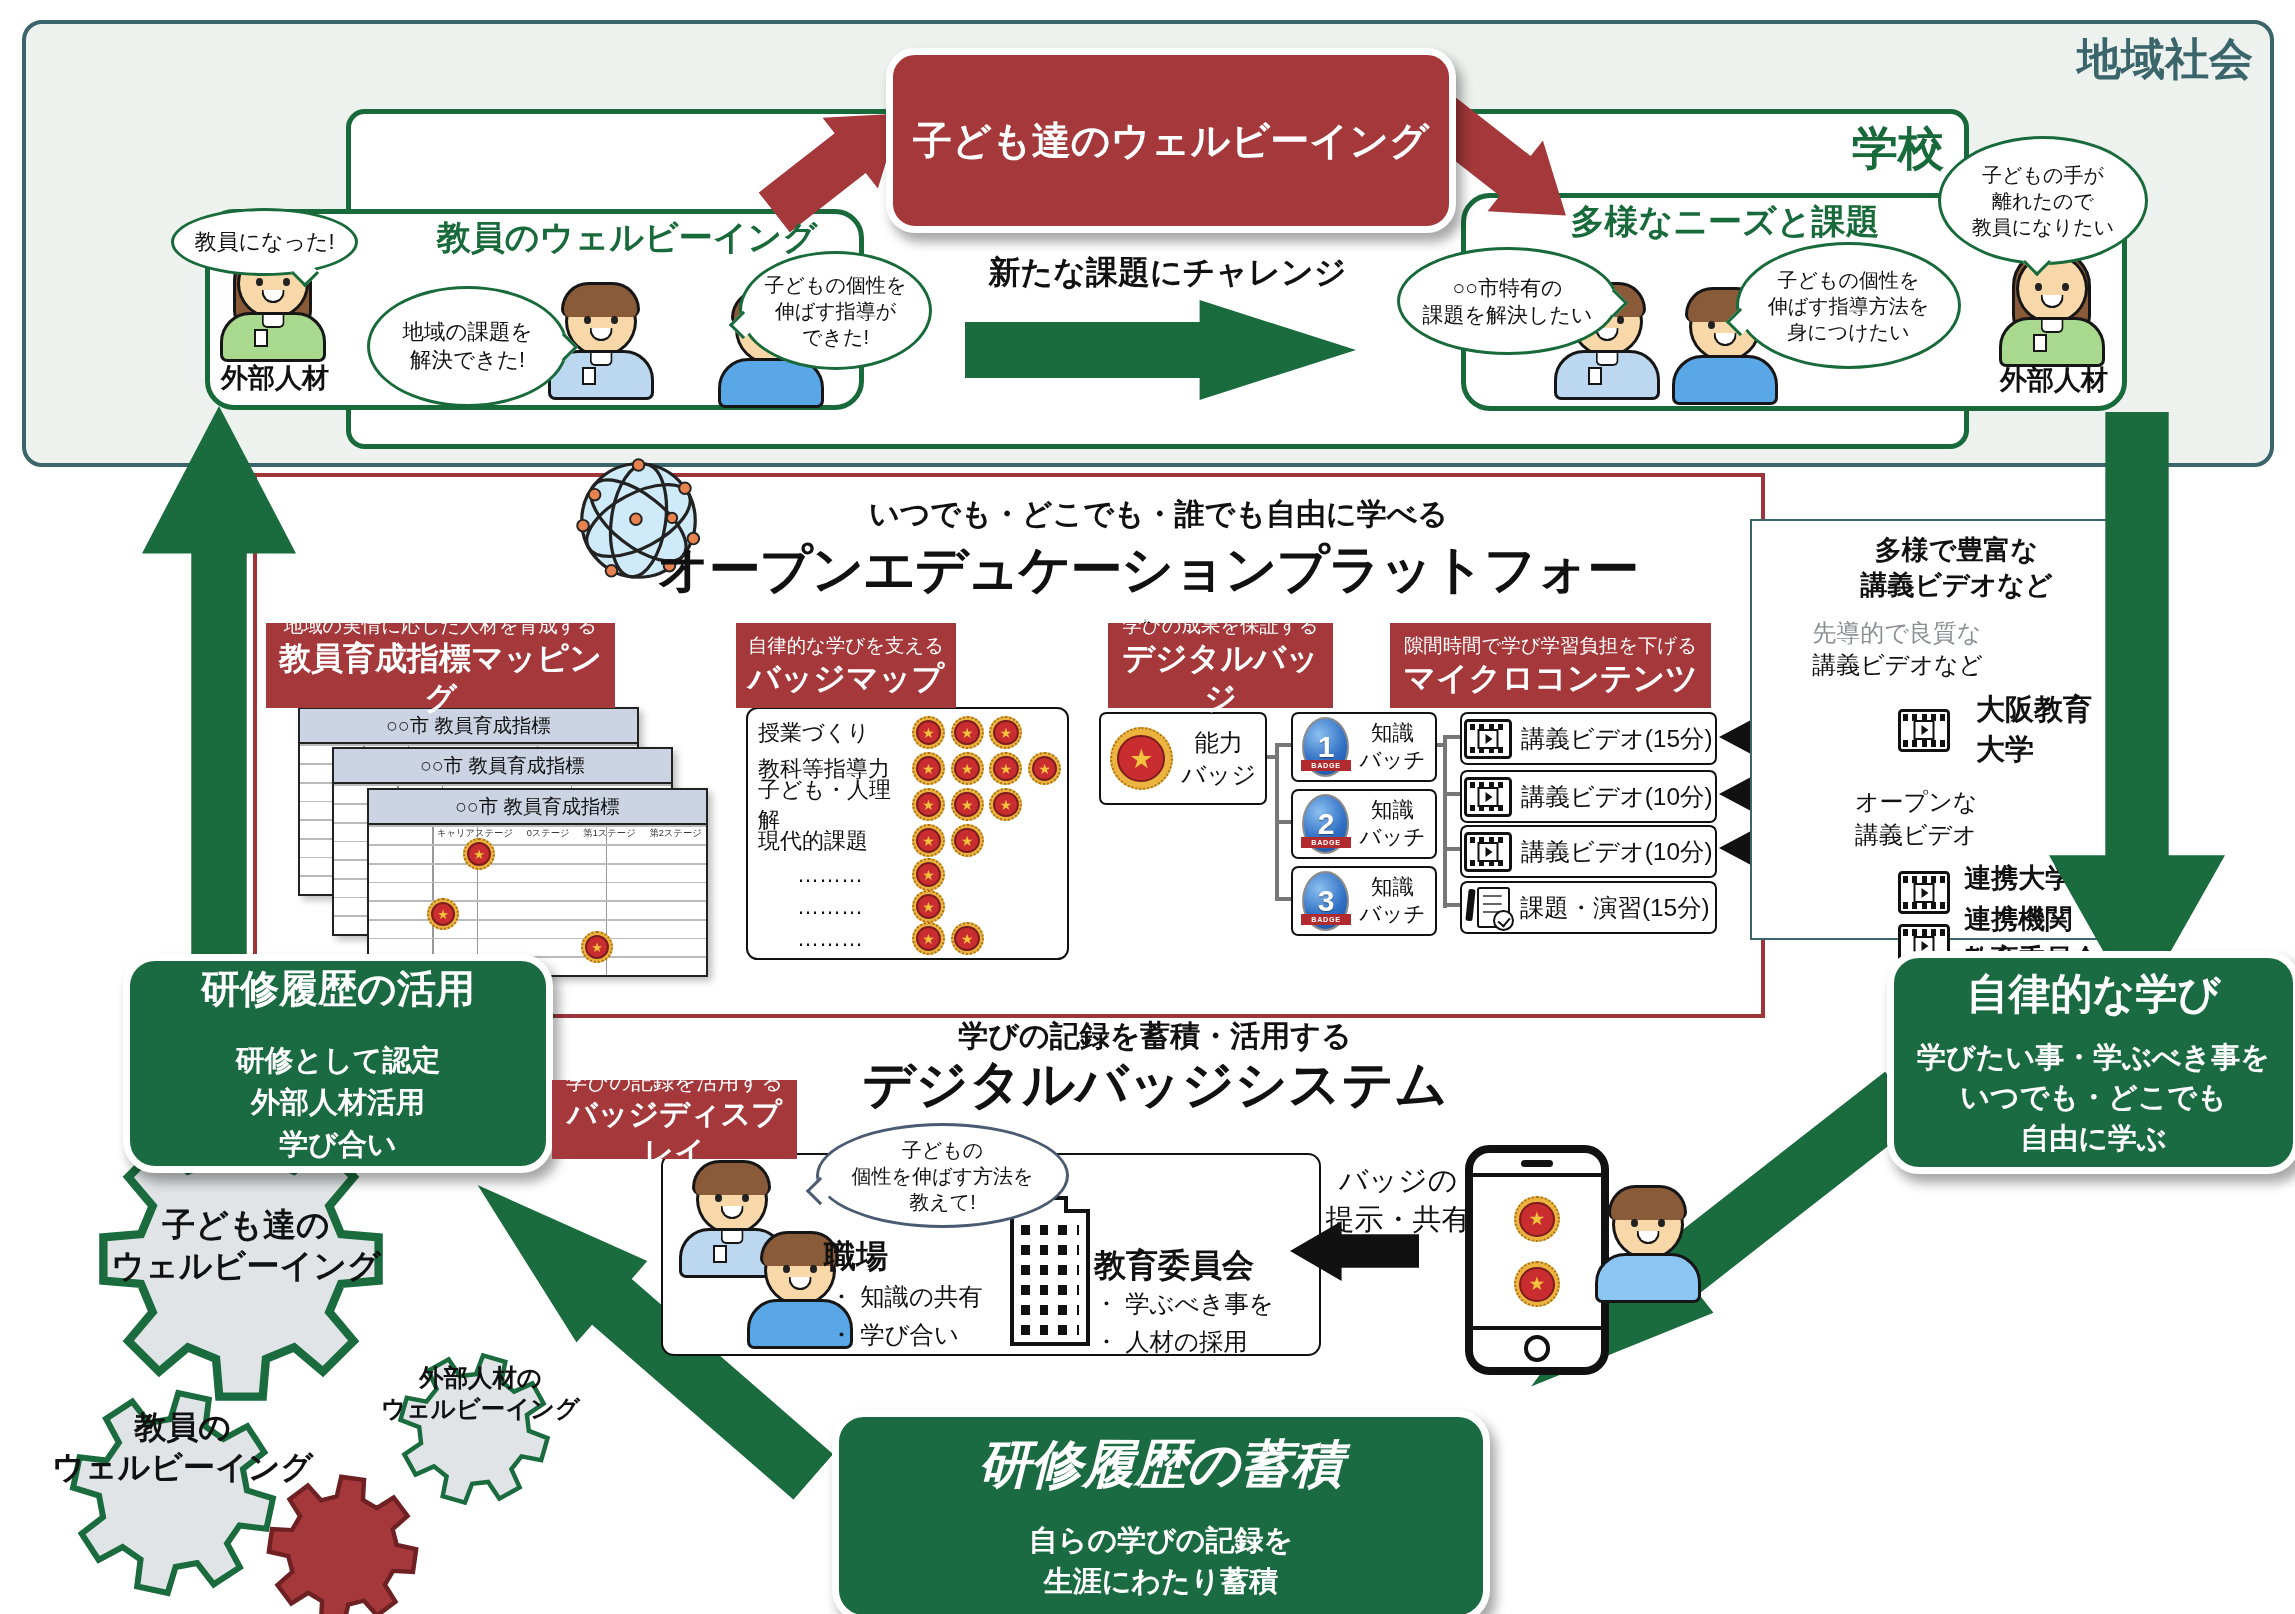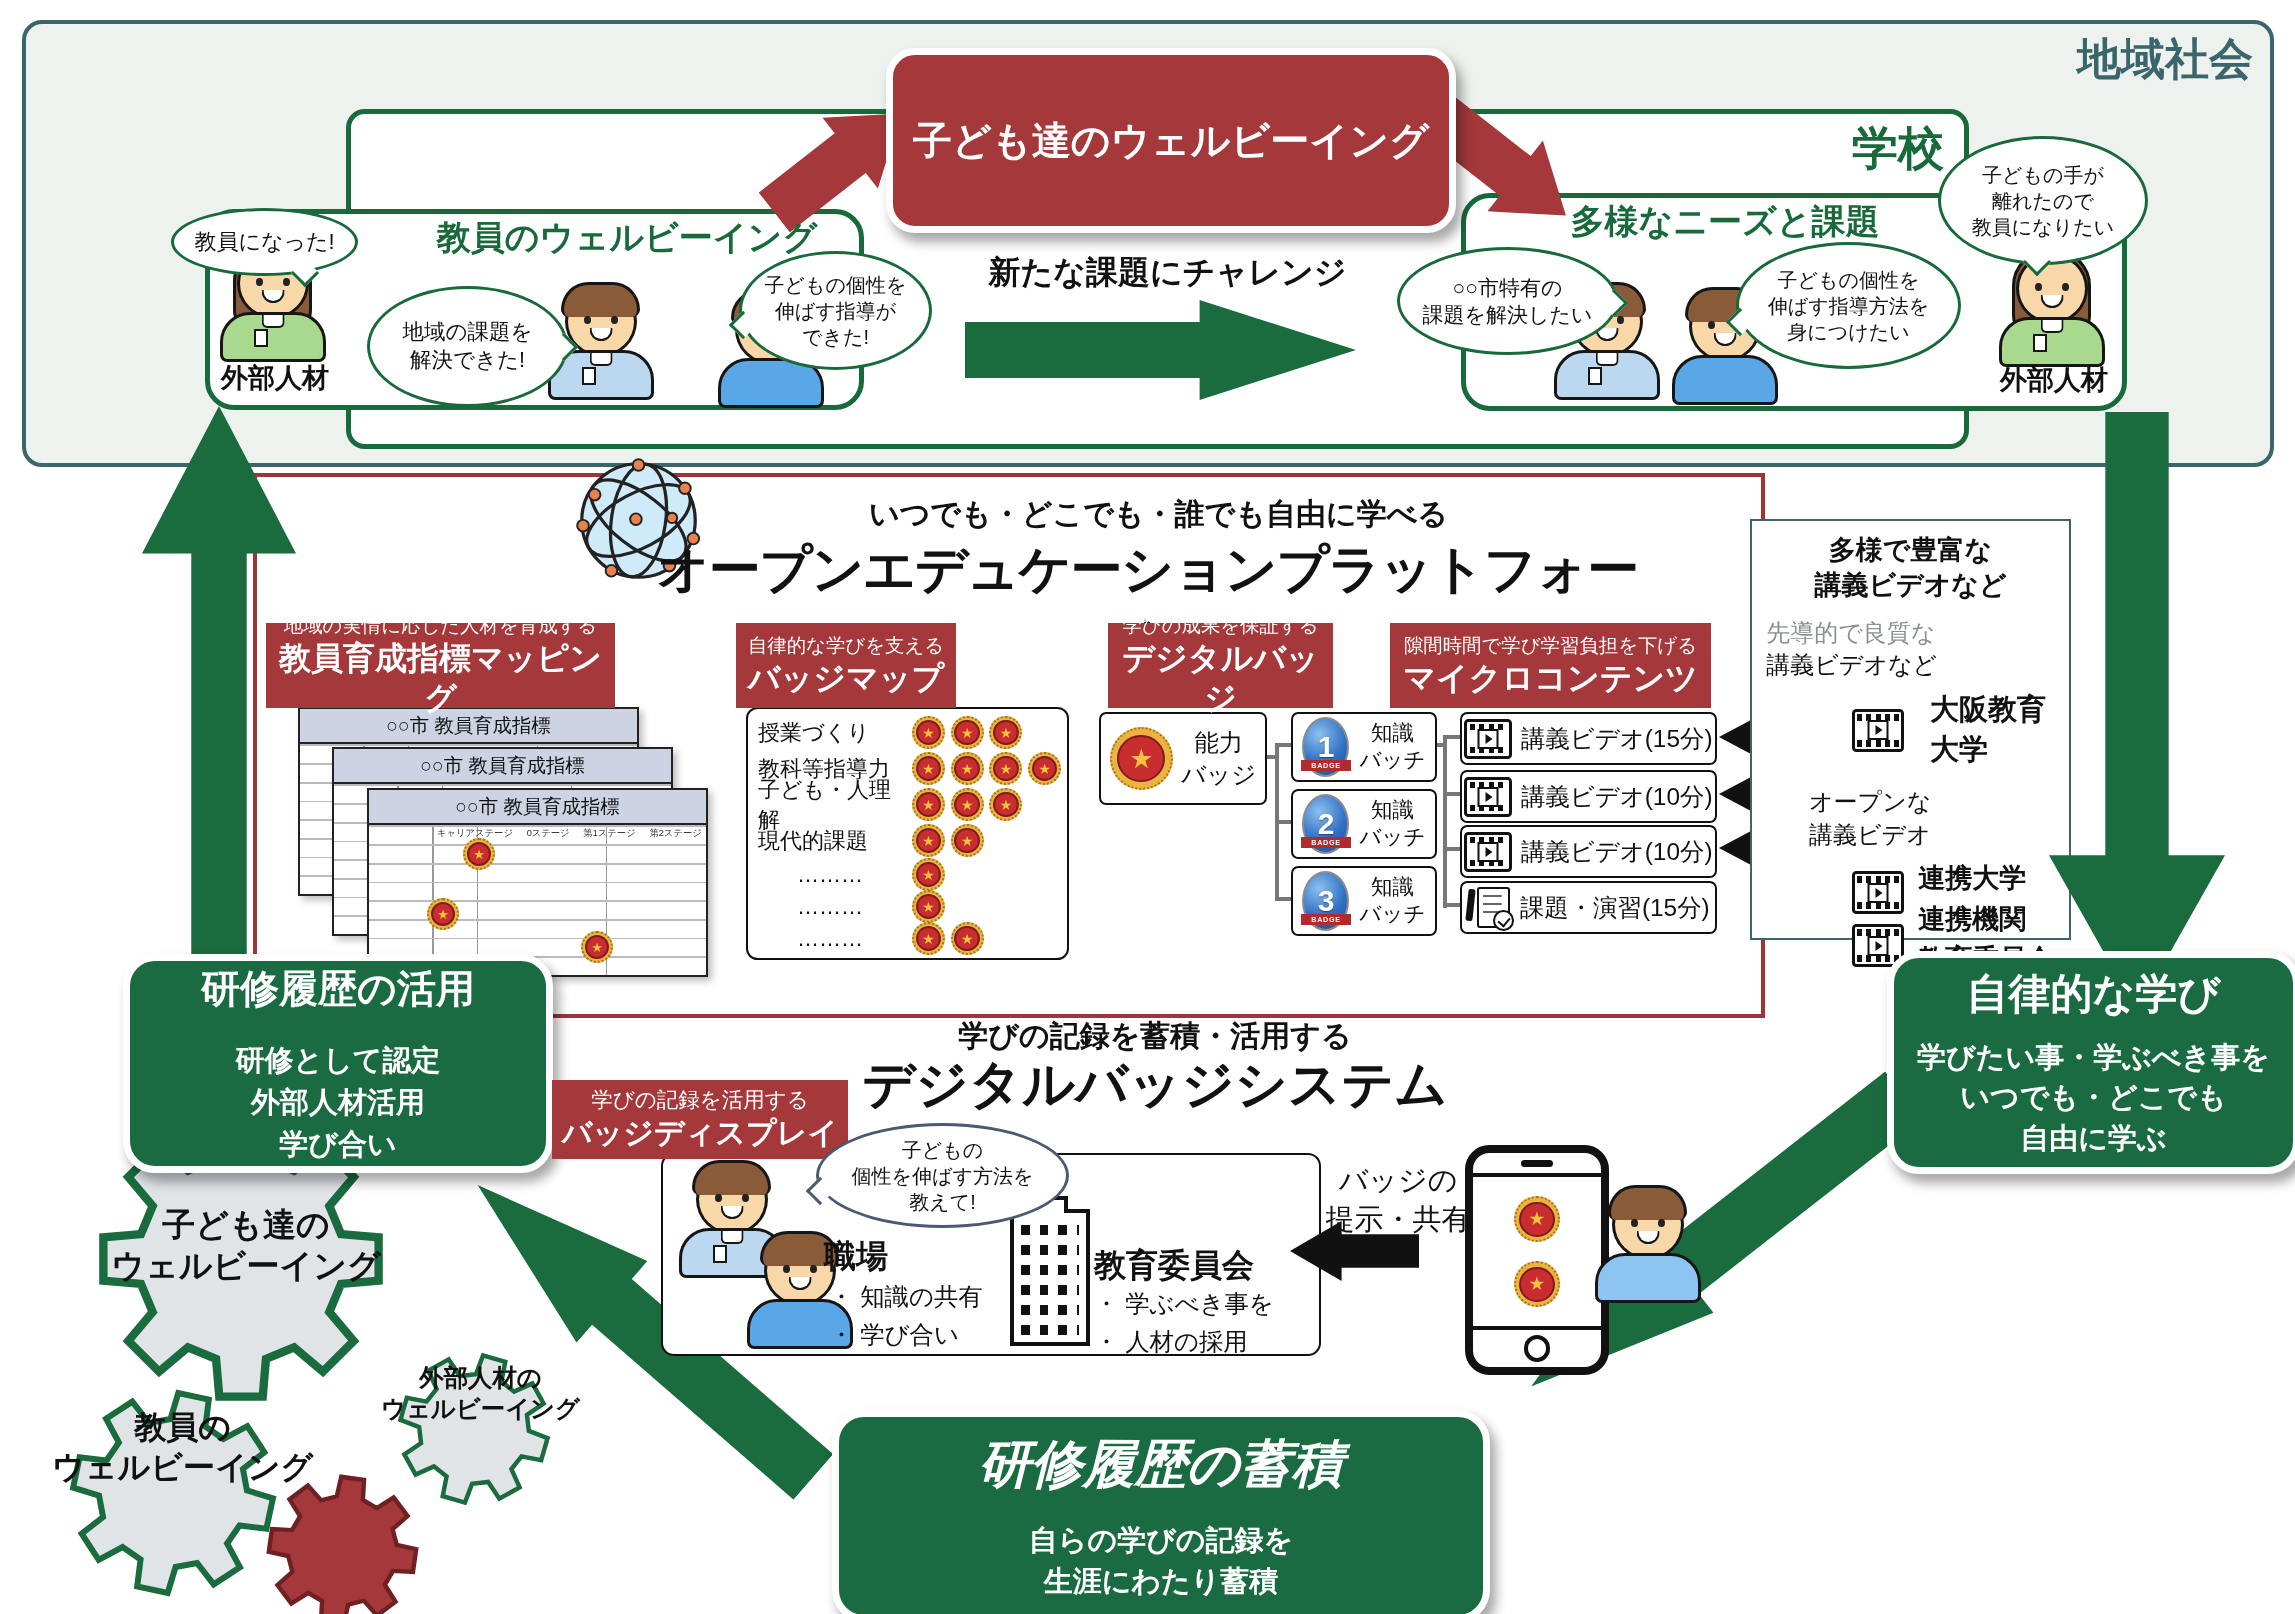--- a/index.html
+++ b/index.html
@@ -104,21 +104,21 @@
   .bm-row{display:flex;align-items:center;padding:0 10px;height:36px;}
   .bm-row.short{height:32px;}
   .bm-label{width:154px;font-size:22px;flex:none;}
   .bm-row.indent .bm-label{padding-left:39px;width:115px;}
   .bm-badges{display:flex;gap:5.7px;align-items:center;}
 
   
   .conn{position:absolute;background:#777;z-index:1;}
 
   
-  .vpanel{position:absolute;background:#fff;border:2.9px solid #3a656a;z-index:2;}
+  .vpanel{position:absolute;background:#fff;border:2.9px solid #3a656a;z-index:2;padding-left:46px;}
   .vp-title{font-size:27px;font-weight:bold;text-align:center;margin-top:11.5px;line-height:1.3;}
   .vp-lead{font-size:24px;margin:14.3px 0 0 14.3px;line-height:1.35;}
   .vp-row1{display:flex;align-items:center;gap:26px;margin:8.6px 0 0 100px;}
   .vp-univ{font-size:29px;font-weight:bold;}
   .vp-lead2{font-size:24px;margin:16px 0 0 57px;line-height:1.35;}
   .vp-row2{display:flex;gap:14.3px;margin:7.2px 0 0 100px;align-items:center;}
   .vp-films{display:flex;flex-direction:column;gap:10px;}
   .vp-partners{font-size:27px;font-weight:bold;line-height:1.5;}
 
   .gear{position:absolute;z-index:1;}
@@ -552,21 +552,21 @@
 ウェルビーイング</div>
   <div class="gear-text b ml" style="left:373px;top:1363px;width:215px;font-size:24.4px;">外部人材の
 ウェルビーイング</div>
 
   <div class="ar ar-left green shadow" style="left:423px;top:1277px;width:445px;height:108px;transform:rotate(41deg);z-index:1;"></div>
   <div class="ar ar-left green shadow" style="left:1481px;top:1187px;width:473px;height:108px;transform:rotate(-38deg);z-index:1;"></div>
 
   <div class="abs b" style="left:832px;top:1016px;width:646px;font-size:30px;text-align:center;z-index:2;">学びの記録を蓄積・活用する</div>
   <div class="abs b" style="left:832px;top:1050px;width:646px;font-size:52px;text-align:center;z-index:2;">デジタルバッジシステム</div>
 
-  <div class="rlabel abs" style="left:552px;top:1080px;width:296px;height:79px;">
+  <div class="rlabel abs" style="left:552px;top:1080px;width:245px;height:79px;">
     <span class="t" style="font-size:21.5px;">学びの記録を活用する</span>
     <span class="n" style="font-size:30px;">バッジディスプレイ</span>
   </div>
 
   <div class="abs wbox" style="left:661px;top:1153px;width:656px;height:199px;border-radius:13px;"></div>
   <div class="bubble bubble-ask" style="left:816px;top:1123px;width:247px;height:99px;font-size:20px;">子どもの
 個性を伸ばす方法を
 教えて!</div>
   <div class="person" style="left:678px;top:1164px;">
     <div class="ph">

